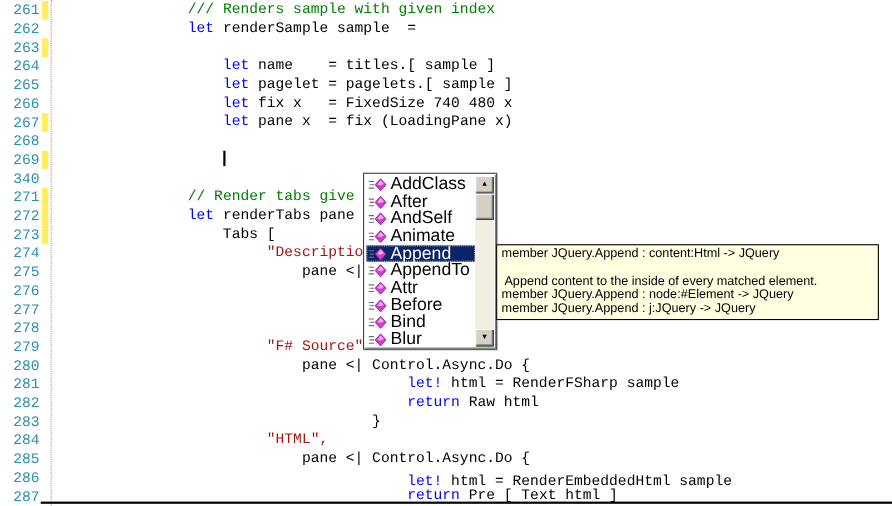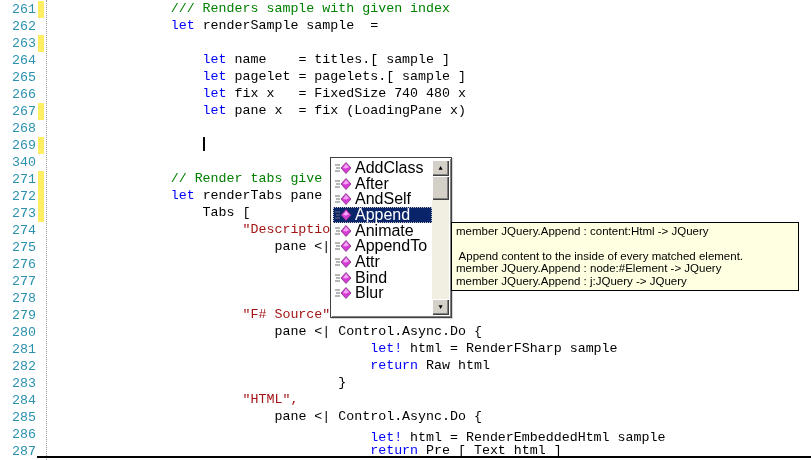--- a/index.html
+++ b/index.html
@@ -219,59 +219,69 @@
         <div class="ac-item">
           <svg viewBox="0 0 17 12" class="icn">
             <line x1="0" y1="3" x2="5" y2="3" stroke="#6e6e6e" stroke-width="1"></line>
             <line x1="1" y1="6" x2="5" y2="6" stroke="#6e6e6e" stroke-width="1"></line>
             <line x1="0" y1="9" x2="5" y2="9" stroke="#6e6e6e" stroke-width="1"></line>
             <polygon points="11,0.5 16,6 11,11.5 6,6" fill="#d53ad5" stroke="#7d2f7d" stroke-width="0.8"></polygon>
             <polygon points="11,1.8 8,6 11,6.5 14,5.2" fill="#f4a6f4"></polygon>
           </svg>
           <span>AndSelf</span>
         </div>
+        <div class="ac-item">
+          <svg viewBox="0 0 17 12" class="icn">
+            <line x1="0" y1="3" x2="5" y2="3" stroke="#6e6e6e" stroke-width="1"></line>
+            <line x1="1" y1="6" x2="5" y2="6" stroke="#6e6e6e" stroke-width="1"></line>
+            <line x1="0" y1="9" x2="5" y2="9" stroke="#6e6e6e" stroke-width="1"></line>
+            <polygon points="11,0.5 16,6 11,11.5 6,6" fill="#d53ad5" stroke="#7d2f7d" stroke-width="0.8"></polygon>
+            <polygon points="11,1.8 8,6 11,6.5 14,5.2" fill="#f4a6f4"></polygon>
+          </svg>
+          <span>Animate</span>
+        </div>
         <div class="ac-item sel">
           <svg viewBox="0 0 17 12" class="icn">
             <line x1="0" y1="3" x2="5" y2="3" stroke="#6e6e6e" stroke-width="1"></line>
             <line x1="1" y1="6" x2="5" y2="6" stroke="#6e6e6e" stroke-width="1"></line>
             <line x1="0" y1="9" x2="5" y2="9" stroke="#6e6e6e" stroke-width="1"></line>
             <polygon points="11,0.5 16,6 11,11.5 6,6" fill="#d53ad5" stroke="#7d2f7d" stroke-width="0.8"></polygon>
             <polygon points="11,1.8 8,6 11,6.5 14,5.2" fill="#f4a6f4"></polygon>
           </svg>
           <span>Append</span>
         </div>
         <div class="ac-item">
           <svg viewBox="0 0 17 12" class="icn">
             <line x1="0" y1="3" x2="5" y2="3" stroke="#6e6e6e" stroke-width="1"></line>
             <line x1="1" y1="6" x2="5" y2="6" stroke="#6e6e6e" stroke-width="1"></line>
             <line x1="0" y1="9" x2="5" y2="9" stroke="#6e6e6e" stroke-width="1"></line>
             <polygon points="11,0.5 16,6 11,11.5 6,6" fill="#d53ad5" stroke="#7d2f7d" stroke-width="0.8"></polygon>
             <polygon points="11,1.8 8,6 11,6.5 14,5.2" fill="#f4a6f4"></polygon>
           </svg>
-          <span>Animate</span>
-        </div>
-        <div class="ac-item">
-          <svg viewBox="0 0 17 12" class="icn">
-            <line x1="0" y1="3" x2="5" y2="3" stroke="#6e6e6e" stroke-width="1"></line>
-            <line x1="1" y1="6" x2="5" y2="6" stroke="#6e6e6e" stroke-width="1"></line>
-            <line x1="0" y1="9" x2="5" y2="9" stroke="#6e6e6e" stroke-width="1"></line>
-            <polygon points="11,0.5 16,6 11,11.5 6,6" fill="#d53ad5" stroke="#7d2f7d" stroke-width="0.8"></polygon>
-            <polygon points="11,1.8 8,6 11,6.5 14,5.2" fill="#f4a6f4"></polygon>
-          </svg>
           <span>AppendTo</span>
         </div>
         <div class="ac-item">
           <svg viewBox="0 0 17 12" class="icn">
             <line x1="0" y1="3" x2="5" y2="3" stroke="#6e6e6e" stroke-width="1"></line>
             <line x1="1" y1="6" x2="5" y2="6" stroke="#6e6e6e" stroke-width="1"></line>
             <line x1="0" y1="9" x2="5" y2="9" stroke="#6e6e6e" stroke-width="1"></line>
             <polygon points="11,0.5 16,6 11,11.5 6,6" fill="#d53ad5" stroke="#7d2f7d" stroke-width="0.8"></polygon>
             <polygon points="11,1.8 8,6 11,6.5 14,5.2" fill="#f4a6f4"></polygon>
           </svg>
           <span>Attr</span>
+        </div>
+        <div class="ac-item">
+          <svg viewBox="0 0 17 12" class="icn">
+            <line x1="0" y1="3" x2="5" y2="3" stroke="#6e6e6e" stroke-width="1"></line>
+            <line x1="1" y1="6" x2="5" y2="6" stroke="#6e6e6e" stroke-width="1"></line>
+            <line x1="0" y1="9" x2="5" y2="9" stroke="#6e6e6e" stroke-width="1"></line>
+            <polygon points="11,0.5 16,6 11,11.5 6,6" fill="#d53ad5" stroke="#7d2f7d" stroke-width="0.8"></polygon>
+            <polygon points="11,1.8 8,6 11,6.5 14,5.2" fill="#f4a6f4"></polygon>
+          </svg>
+          <span>Before</span>
         </div>
         <div class="ac-item">
           <svg viewBox="0 0 17 12" class="icn">
             <line x1="0" y1="3" x2="5" y2="3" stroke="#6e6e6e" stroke-width="1"></line>
             <line x1="1" y1="6" x2="5" y2="6" stroke="#6e6e6e" stroke-width="1"></line>
             <line x1="0" y1="9" x2="5" y2="9" stroke="#6e6e6e" stroke-width="1"></line>
             <polygon points="11,0.5 16,6 11,11.5 6,6" fill="#d53ad5" stroke="#7d2f7d" stroke-width="0.8"></polygon>
             <polygon points="11,1.8 8,6 11,6.5 14,5.2" fill="#f4a6f4"></polygon>
           </svg>
           <span>Bind</span>

